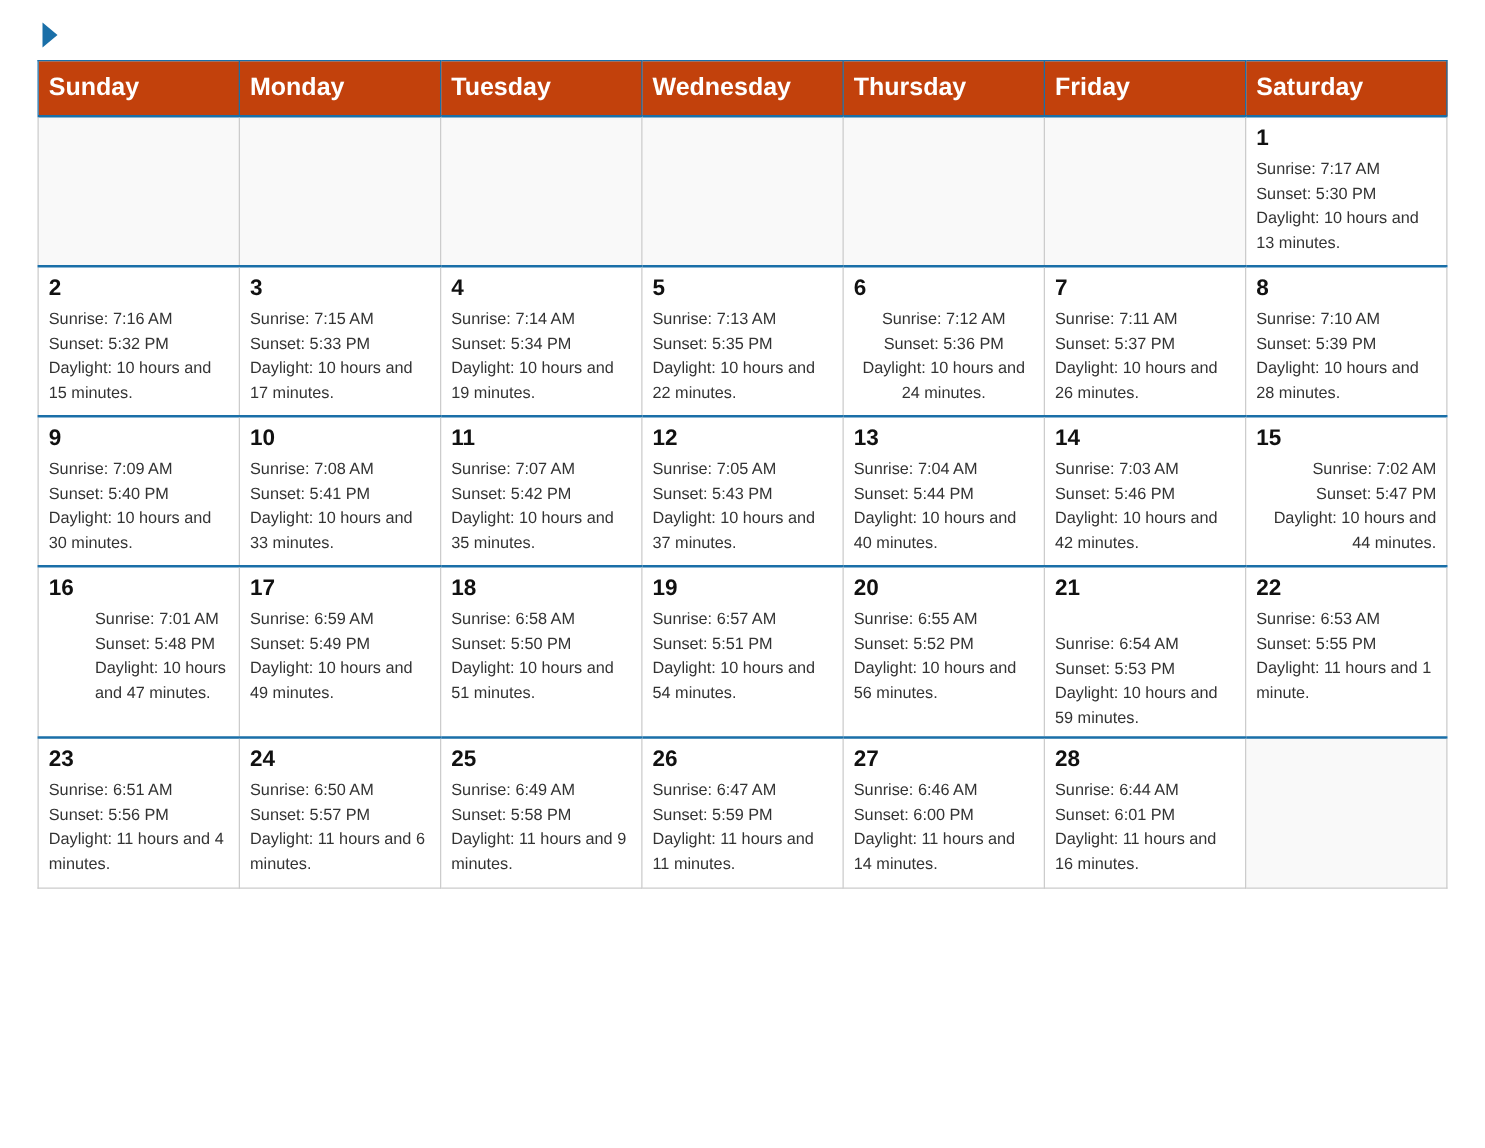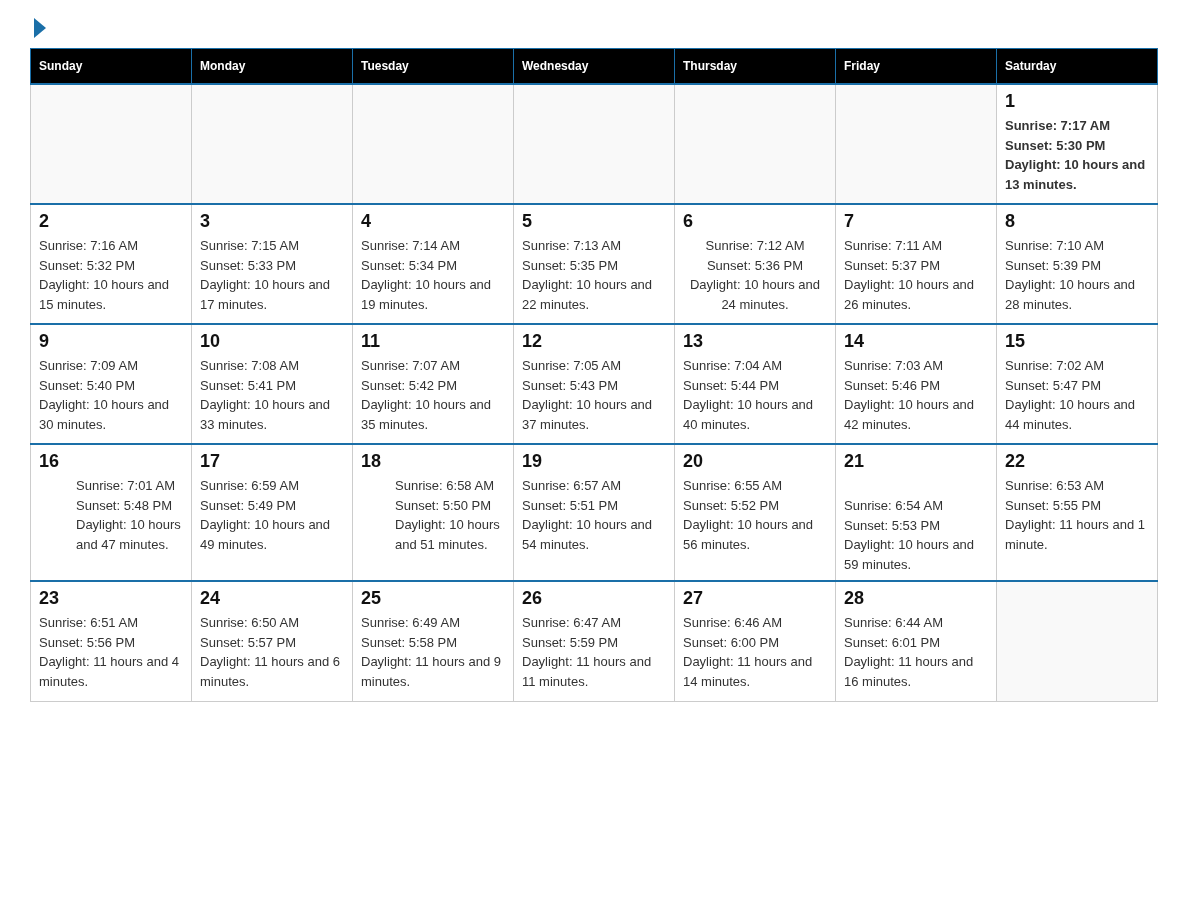--- a/index.html
+++ b/index.html
@@ -58,23 +58,23 @@
       font-size: 22px;
       color: #333;
       margin-top: 4px;
     }
     .calendar {
       width: 100%;
       border-collapse: collapse;
       margin-top: 8px;
     }
     .calendar th {
-      background-color: #000000;
+      background-color: #c2410c;
       color: #fff;
-      font-size: 12px;
+      font-size: 20px;
       font-weight: bold;
       padding: 10px 8px;
       text-align: left;
       border: 1px solid #1a6fa8;
     }
     .calendar td {
       border: 1px solid #ccc;
       vertical-align: top;
       padding: 6px 8px;
       width: calc(100% / 7);
@@ -134,21 +134,21 @@
   <tbody id="calendar-body">
   <tr class="week-row">
         <td class="empty-cell"></td>
         <td class="empty-cell"></td>
         <td class="empty-cell"></td>
         <td class="empty-cell"></td>
         <td class="empty-cell"></td>
         <td class="empty-cell"></td>
         <td>
           <span class="day-number">1</span>
-          <div class="day-info" style="white-space: pre-line; font-weight: bold;">Sunrise: 7:17 AM
+          <div class="day-info" style="white-space: pre-line;">Sunrise: 7:17 AM
 Sunset: 5:30 PM
 Daylight: 10 hours and 13 minutes.</div>
         </td>
       </tr>
       <tr class="week-row">
         <td>
           <span class="day-number">2</span>
           <div class="day-info" style="white-space: pre-line;">Sunrise: 7:16 AM
 Sunset: 5:32 PM
 Daylight: 10 hours and 15 minutes.</div>
@@ -222,41 +222,41 @@
 Daylight: 10 hours and 40 minutes.</div>
         </td>
         <td>
           <span class="day-number">14</span>
           <div class="day-info" style="white-space: pre-line;">Sunrise: 7:03 AM
 Sunset: 5:46 PM
 Daylight: 10 hours and 42 minutes.</div>
         </td>
         <td>
           <span class="day-number">15</span>
-          <div class="day-info" style="white-space: pre-line;">Sunrise: 7:02 AM
+          <div class="day-info" style="white-space: pre-line; text-align: right;">Sunrise: 7:02 AM
 Sunset: 5:47 PM
 Daylight: 10 hours and 44 minutes.</div>
         </td>
       </tr>
       <tr class="week-row">
         <td>
           <span class="day-number">16</span>
           <div class="day-info" style="white-space: pre-line; margin-left: 37px;">Sunrise: 7:01 AM
 Sunset: 5:48 PM
 Daylight: 10 hours and 47 minutes.</div>
         </td>
         <td>
           <span class="day-number">17</span>
           <div class="day-info" style="white-space: pre-line;">Sunrise: 6:59 AM
 Sunset: 5:49 PM
 Daylight: 10 hours and 49 minutes.</div>
         </td>
         <td>
           <span class="day-number">18</span>
-          <div class="day-info" style="white-space: pre-line; margin-left: 34px;">Sunrise: 6:58 AM
+          <div class="day-info" style="white-space: pre-line;">Sunrise: 6:58 AM
 Sunset: 5:50 PM
 Daylight: 10 hours and 51 minutes.</div>
         </td>
         <td>
           <span class="day-number">19</span>
           <div class="day-info" style="white-space: pre-line;">Sunrise: 6:57 AM
 Sunset: 5:51 PM
 Daylight: 10 hours and 54 minutes.</div>
         </td>
         <td>

